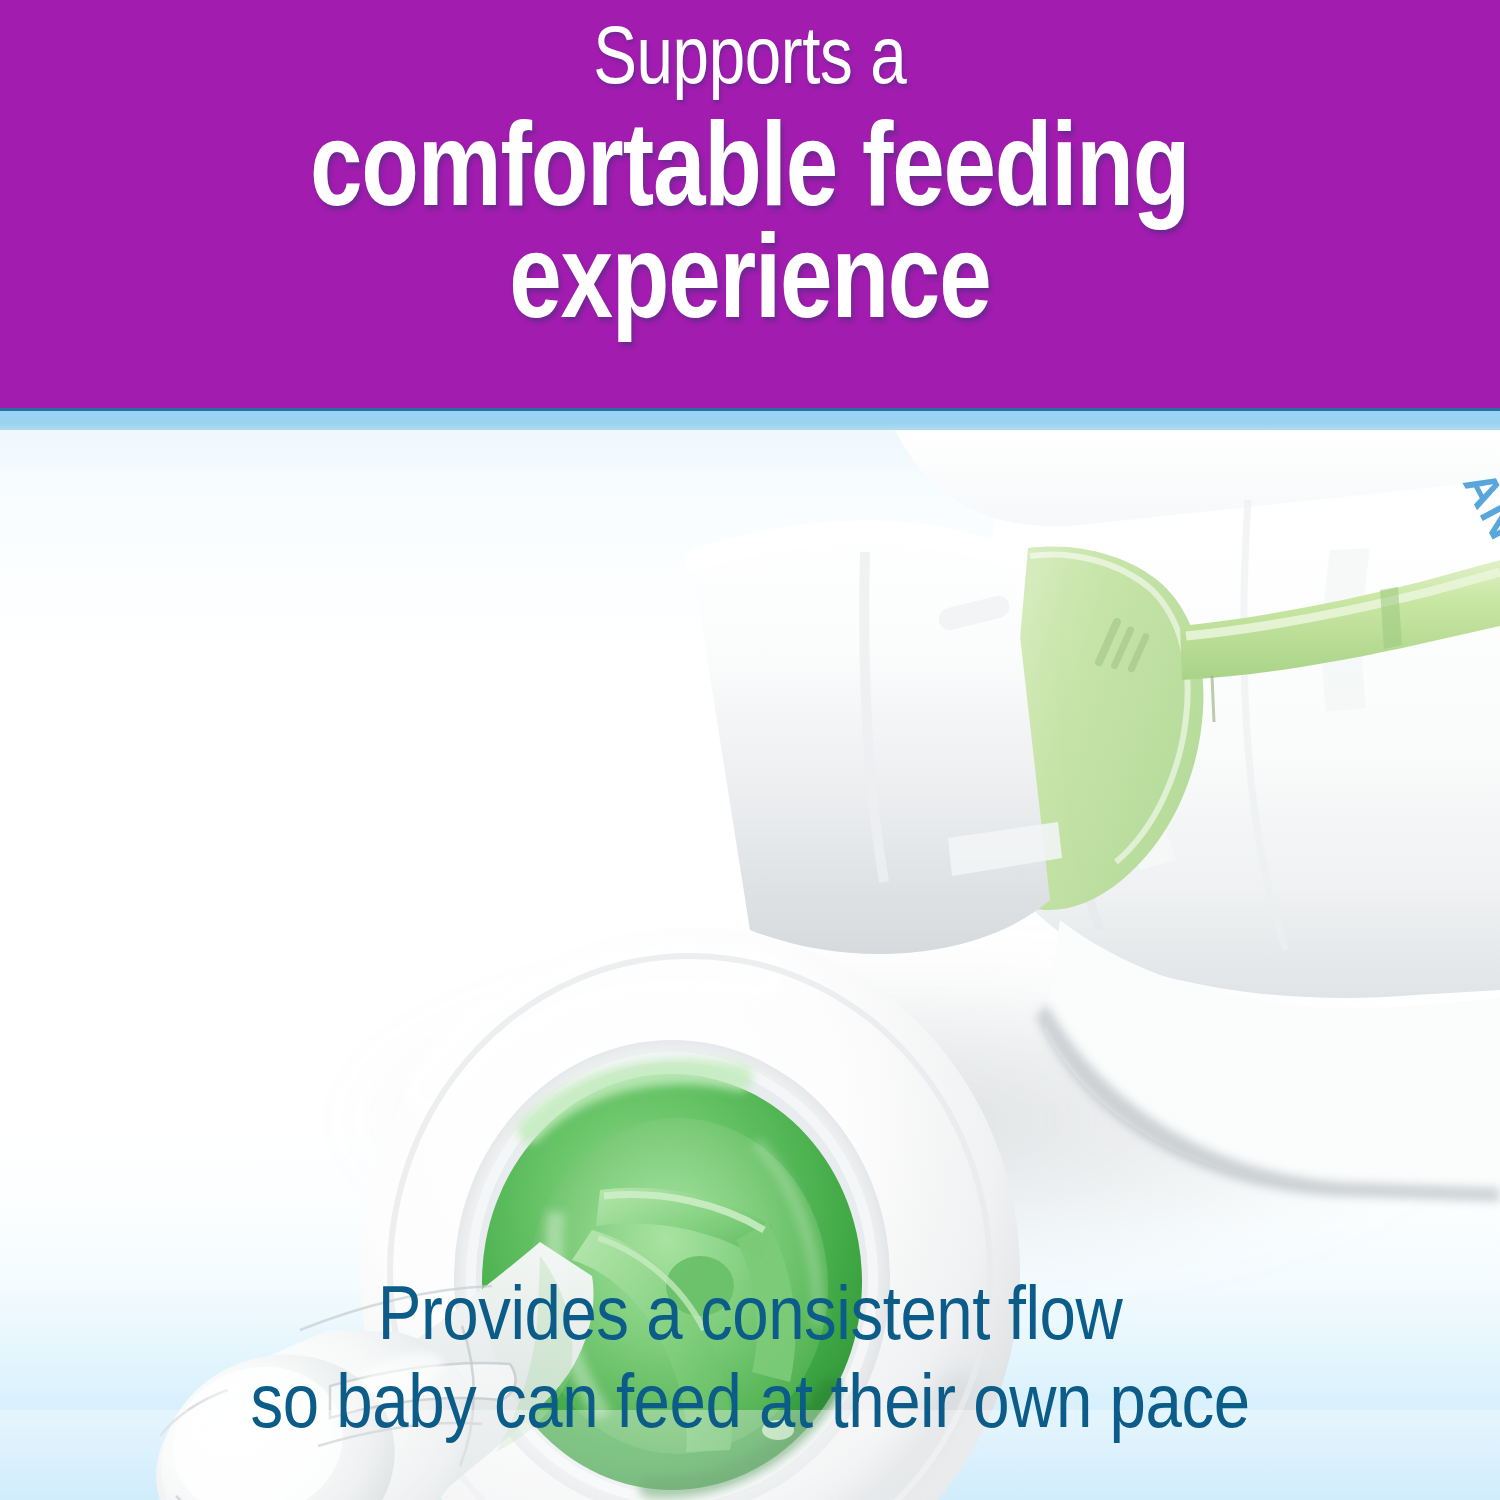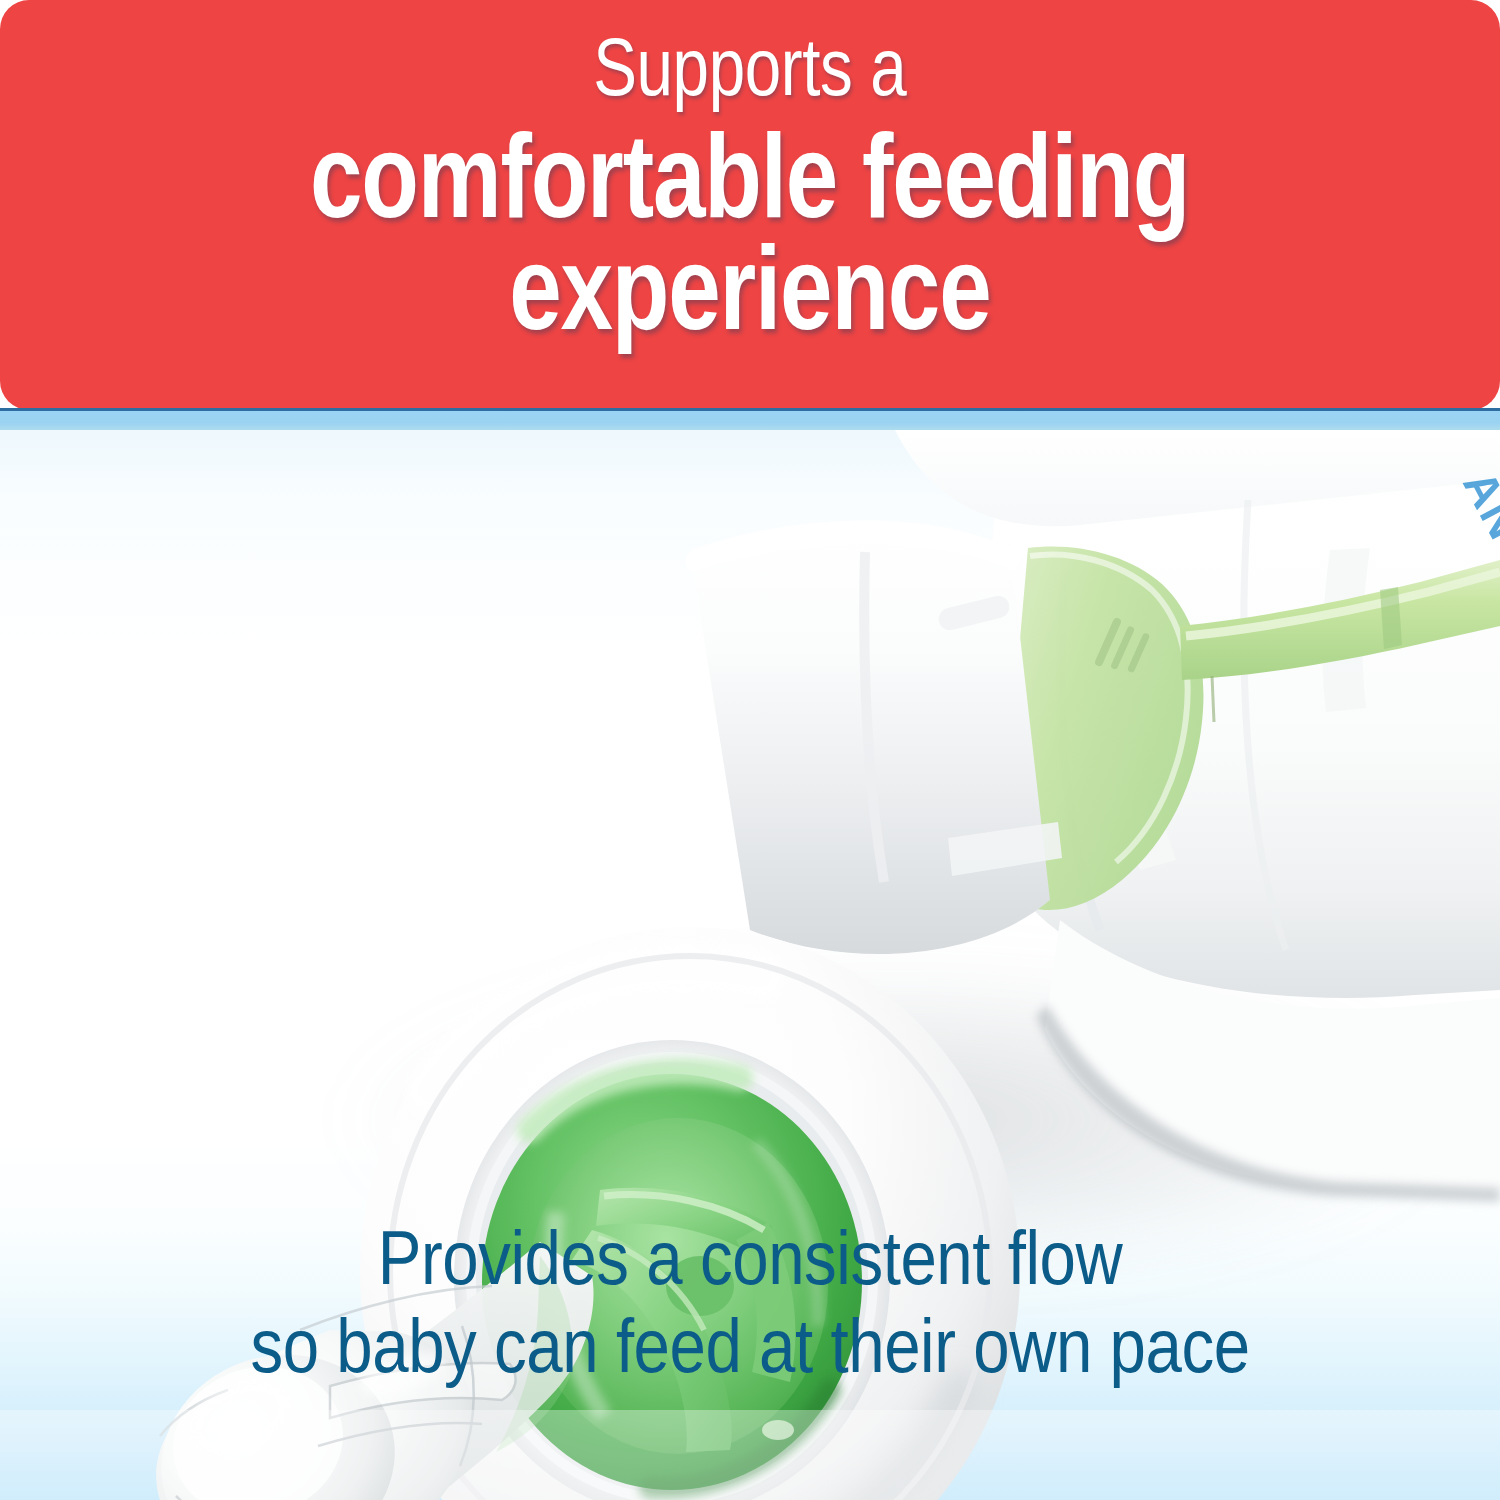--- a/index.html
+++ b/index.html
@@ -18,28 +18,27 @@
     background: #ffffff;
   }
 
   
   .banner {
     position: absolute;
     left: 0;
     top: 0;
     width: 1500px;
     height: 410px;
-    background: #ef4444;
+    background: #a21caf;
     display: flex;
     flex-direction: column;
     align-items: center;
     justify-content: flex-start;
     box-sizing: border-box;
-    padding-top: 28px;
-    border-radius: 29px;
+    padding-top: 16px;
   }
   .banner-line1 {
     color: #ffffff;
     font-family: "Liberation Sans Narrow", "Liberation Sans", sans-serif;
     font-weight: 300;
     font-size: 82px;
     line-height: 0.96;
     letter-spacing: -0.5px;
     transform: scaleX(0.80);
     transform-origin: center top;
@@ -98,21 +97,21 @@
         #d2eefc 1000px,
         #bfe6fb 1050px,
         #b8e3fa 1070px);
   }
   .stage svg { display: block; }
 
   
   .caption {
     position: absolute;
     left: 0;
-    top: 1214px;
+    top: 1269px;
     width: 1500px;
     text-align: center;
     pointer-events: none;
   }
   .caption-line {
     color: #0b5c88;
     font-family: "Liberation Sans Narrow", "Liberation Sans", sans-serif;
     font-weight: 300;
     font-size: 76px;
     line-height: 1.16;

